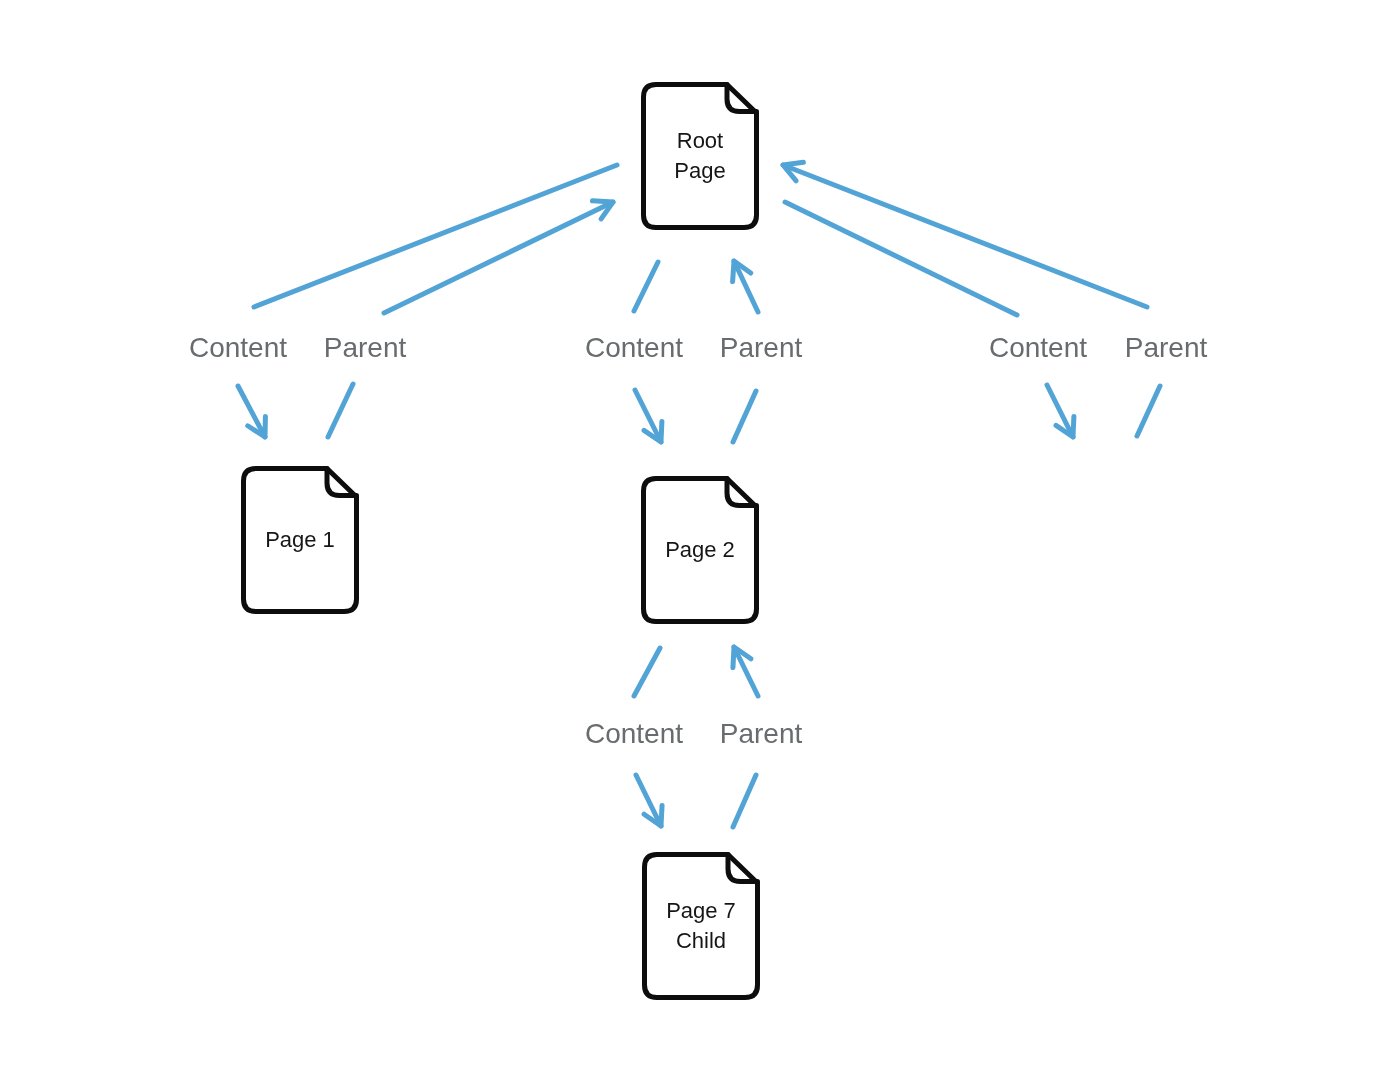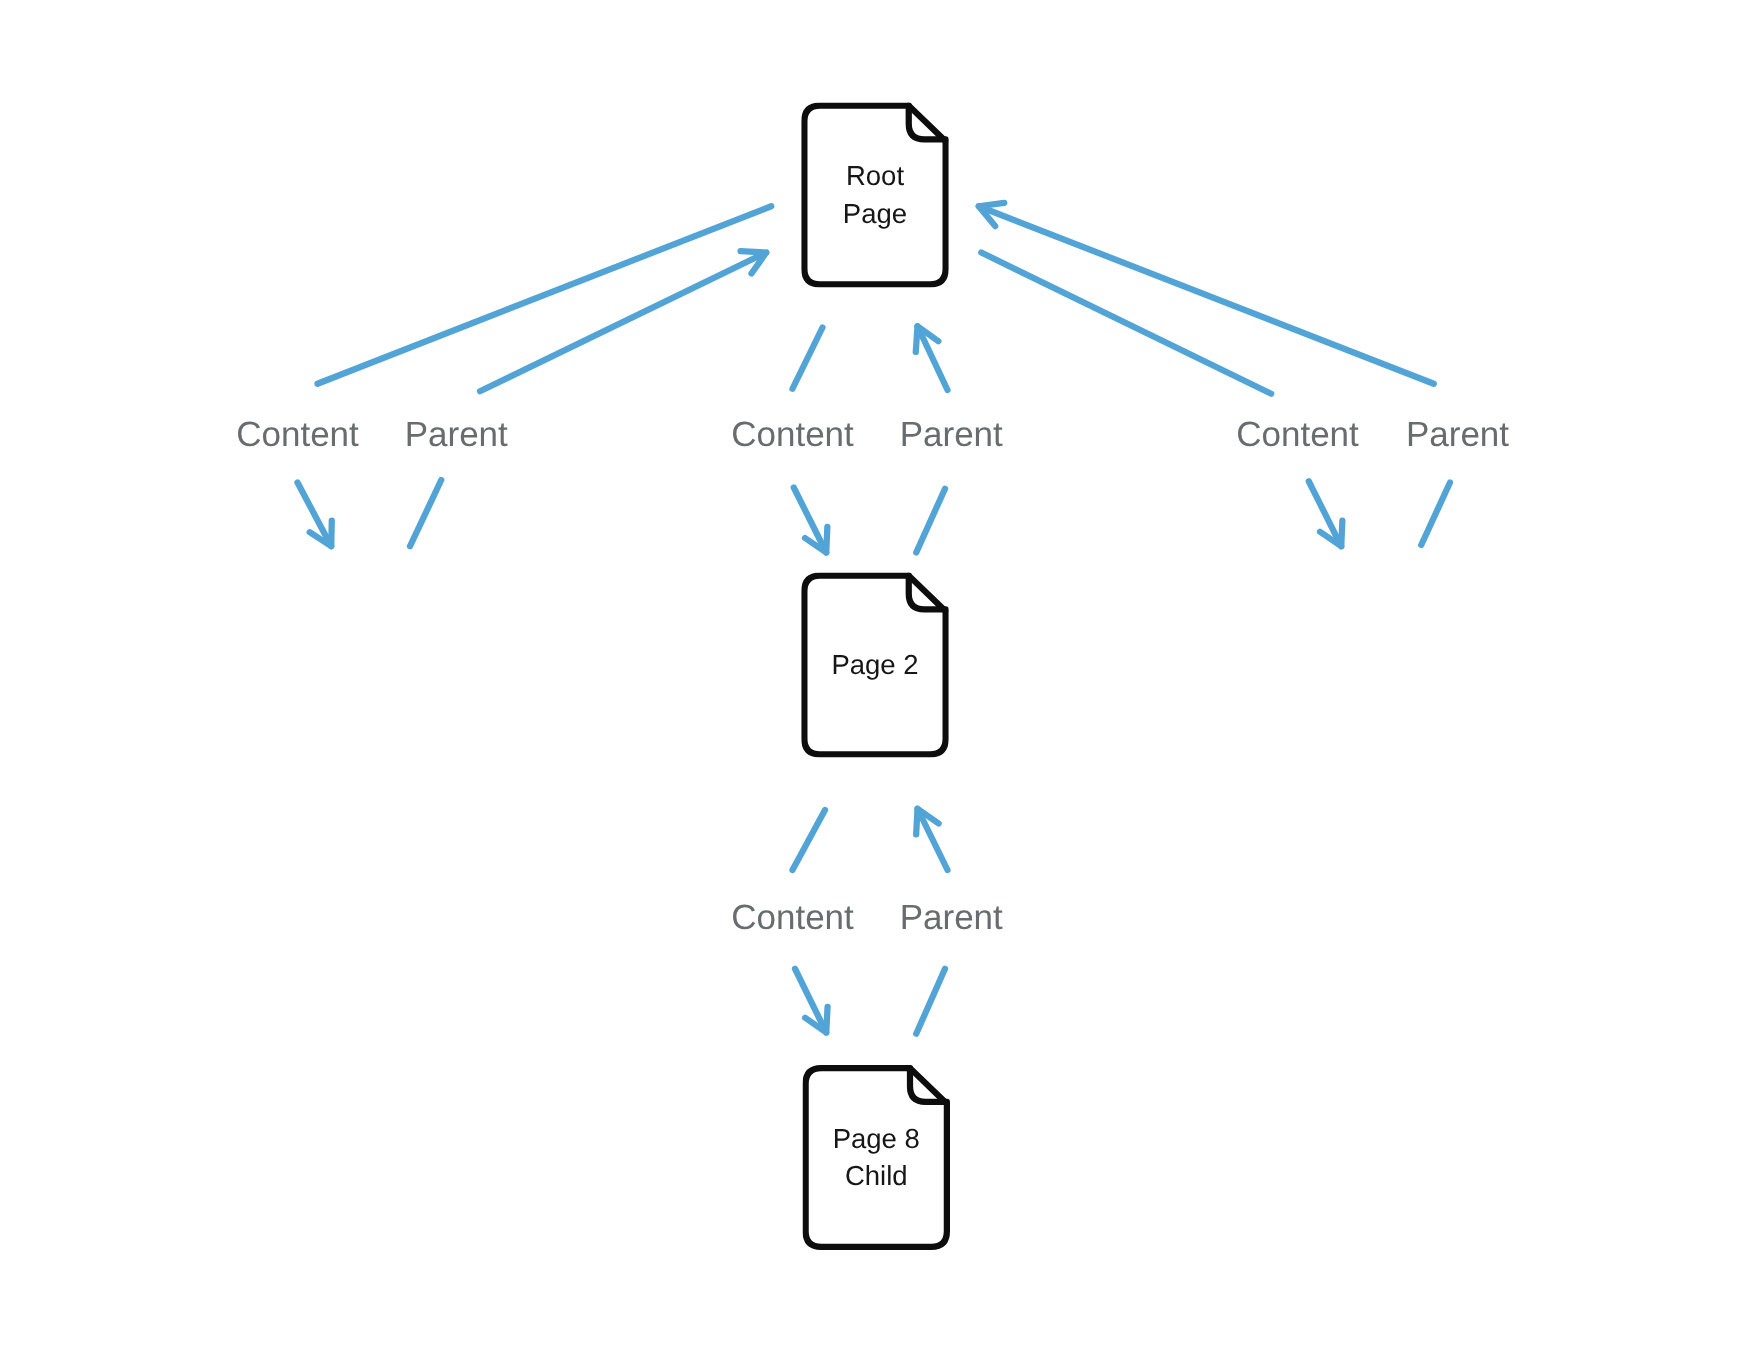--- a/index.html
+++ b/index.html
@@ -119,36 +119,43 @@
   </svg>
 
   <div class="node" style="left:641px; top:82px">
     <svg class="doc-icon" viewBox="0 0 118 148" xmlns="http://www.w3.org/2000/svg">
       <path d="M15,2.5 H86 L115.5,31 V133 Q115.5,145.5 103,145.5 H15 Q2.5,145.5 2.5,133 V15 Q2.5,2.5 15,2.5 Z"></path>
       <path class="flap" d="M86,2.5 V17 Q86,29.5 98.5,29.5 H115.5"></path>
     </svg>
     <div class="node-label">Root Page</div>
   </div>
 
+  <div class="node" style="left:241px; top:466px">
+    <svg class="doc-icon" viewBox="0 0 118 148" xmlns="http://www.w3.org/2000/svg">
+      <path d="M15,2.5 H86 L115.5,31 V133 Q115.5,145.5 103,145.5 H15 Q2.5,145.5 2.5,133 V15 Q2.5,2.5 15,2.5 Z"></path>
+      <path class="flap" d="M86,2.5 V17 Q86,29.5 98.5,29.5 H115.5"></path>
+    </svg>
+    <div class="node-label">Page 1</div>
+  </div>
 
-  <div class="node" style="left:641px; top:458px">
+  <div class="node" style="left:641px; top:476px">
     <svg class="doc-icon" viewBox="0 0 118 148" xmlns="http://www.w3.org/2000/svg">
       <path d="M15,2.5 H86 L115.5,31 V133 Q115.5,145.5 103,145.5 H15 Q2.5,145.5 2.5,133 V15 Q2.5,2.5 15,2.5 Z"></path>
       <path class="flap" d="M86,2.5 V17 Q86,29.5 98.5,29.5 H115.5"></path>
     </svg>
     <div class="node-label">Page 2</div>
   </div>
 
 
   <div class="node" style="left:642px; top:852px">
     <svg class="doc-icon" viewBox="0 0 118 148" xmlns="http://www.w3.org/2000/svg">
       <path d="M15,2.5 H86 L115.5,31 V133 Q115.5,145.5 103,145.5 H15 Q2.5,145.5 2.5,133 V15 Q2.5,2.5 15,2.5 Z"></path>
       <path class="flap" d="M86,2.5 V17 Q86,29.5 98.5,29.5 H115.5"></path>
     </svg>
-    <div class="node-label">Page 8 Child</div>
+    <div class="node-label">Page 7 Child</div>
   </div>
 
   <div class="edge-label" style="left:238px; top:348px">Content</div>
   <div class="edge-label" style="left:365px; top:348px">Parent</div>
 
   <div class="edge-label" style="left:634px; top:348px">Content</div>
   <div class="edge-label" style="left:761px; top:348px">Parent</div>
 
   <div class="edge-label" style="left:1038px; top:348px">Content</div>
   <div class="edge-label" style="left:1166px; top:348px">Parent</div>

